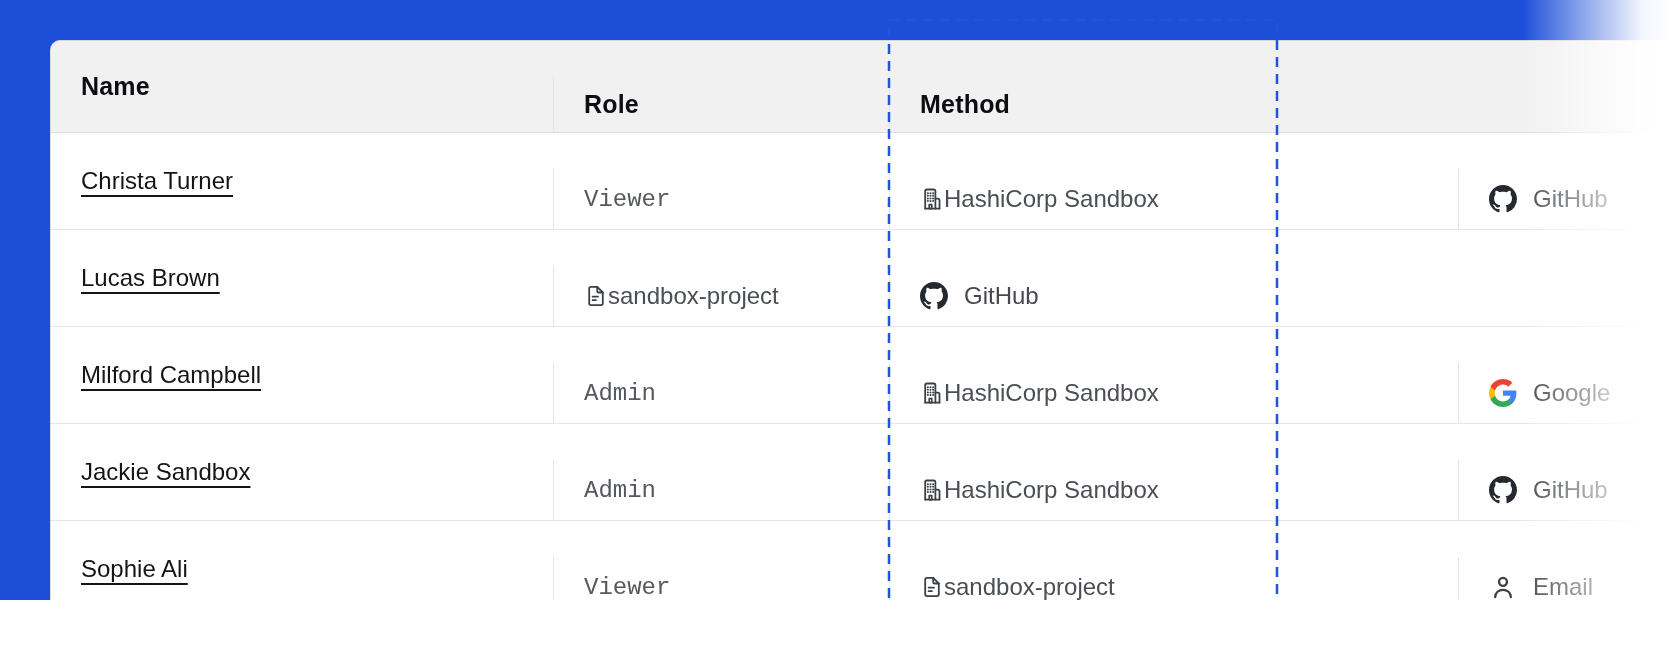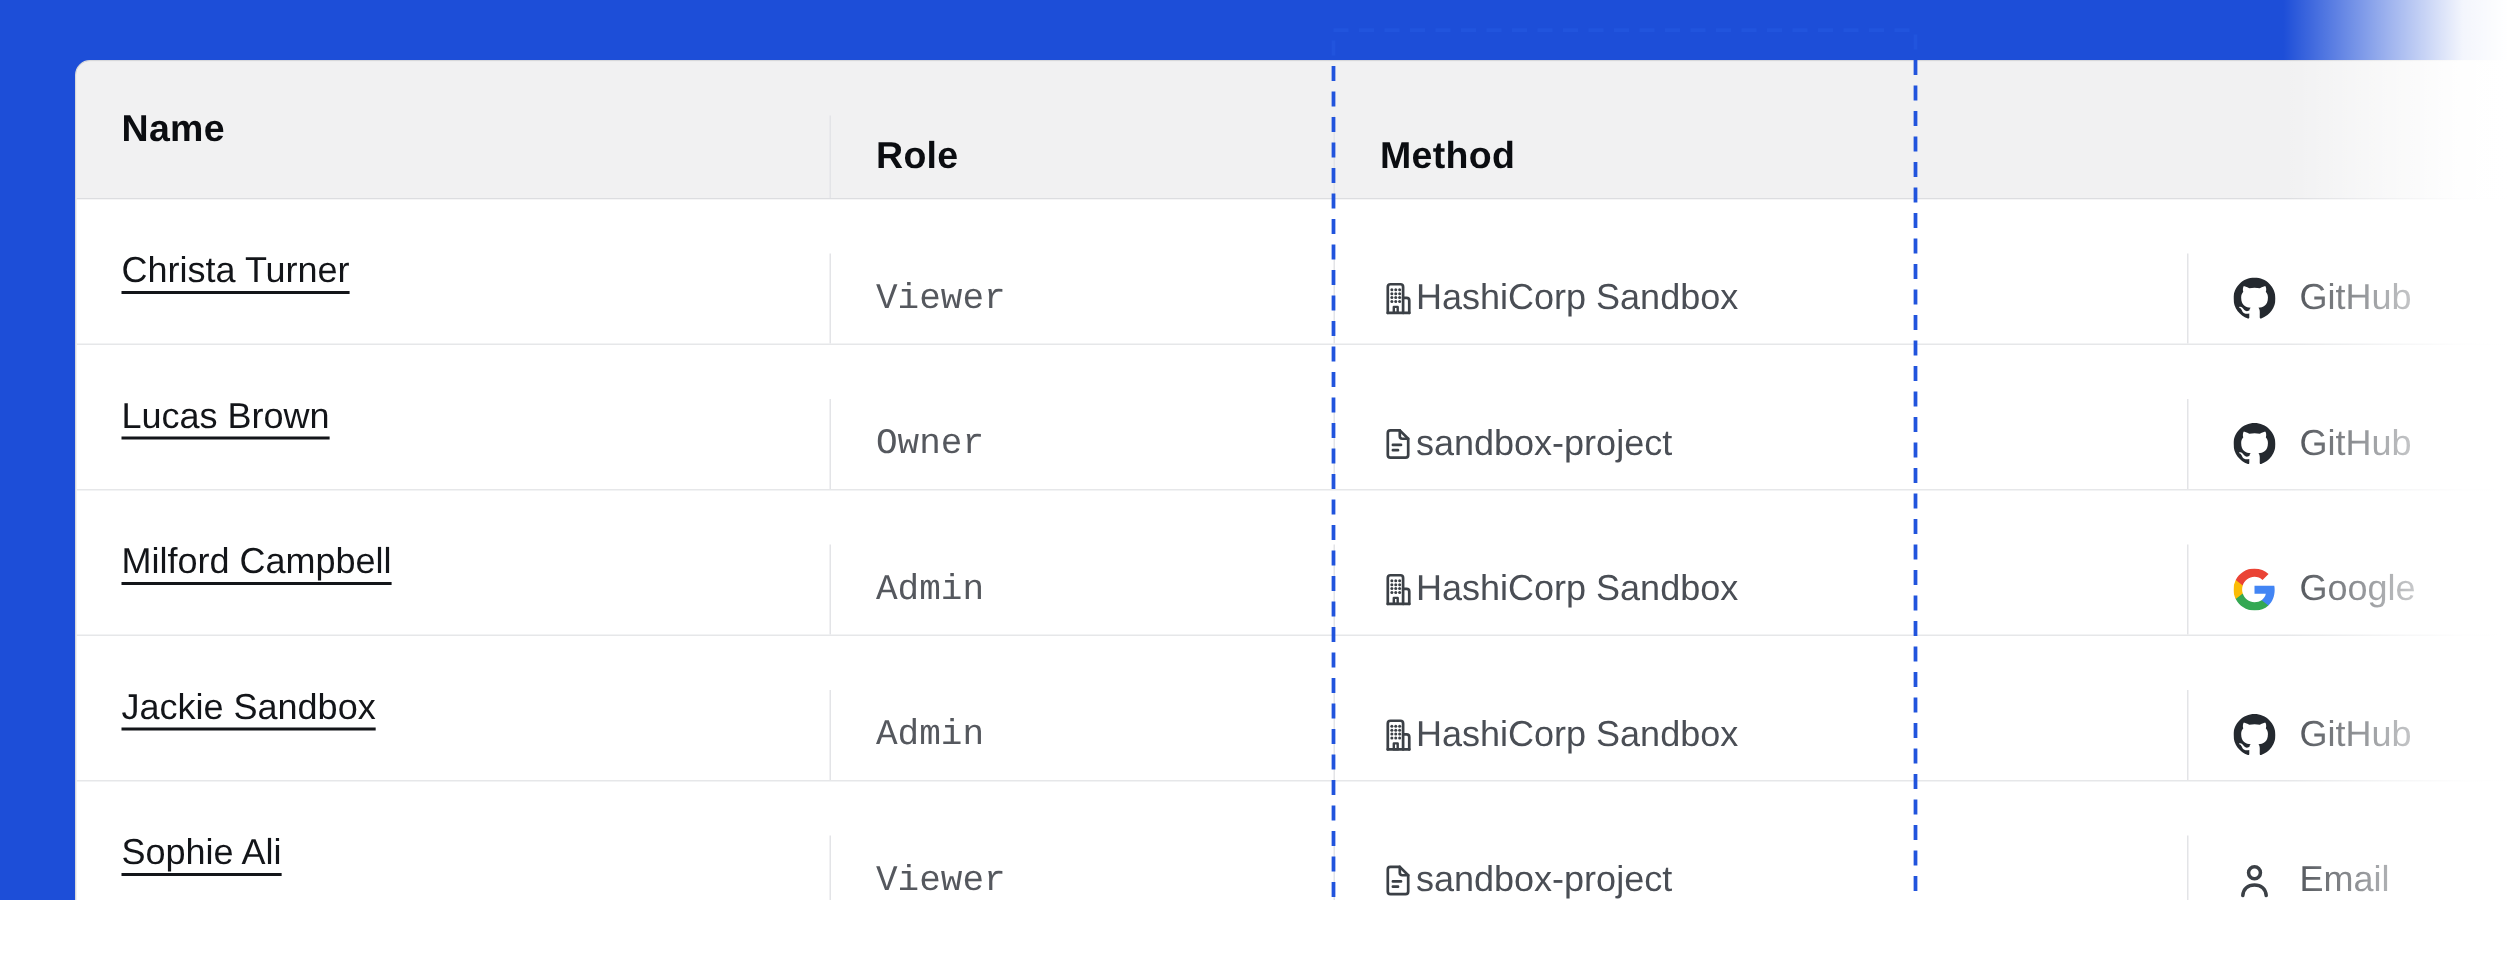--- a/index.html
+++ b/index.html
@@ -106,23 +106,20 @@
      </svg>
             </span>
       <span>GitHub</span>
     </div>
   </div>
 
   <div class="tr">
     <div class="td td-name">
       <a class="name-link">Lucas Brown</a>
     </div>
-    <div class="td td-role">
-      <span>Owner</span>
-    </div>
     <div class="td td-scope">
       <span class="icon scope-ic">
               <svg viewBox="0 0 24 24" fill="none" stroke="#3b4046" stroke-width="1.8" stroke-linejoin="round" stroke-linecap="round">
        <path d="M13.2 2.9H7c-1 0-1.8.8-1.8 1.8v14.6c0 1 .8 1.8 1.8 1.8h10c1 0 1.8-.8 1.8-1.8V8.5l-5.6-5.6z"></path>
        <path d="M13.2 2.9v4c0 .9.7 1.6 1.6 1.6h4"></path>
        <path d="M8.6 12.6h5.4M8.6 16.1h3.4"></path>
      </svg>
             </span>
       <span>sandbox-project</span>
     </div>

